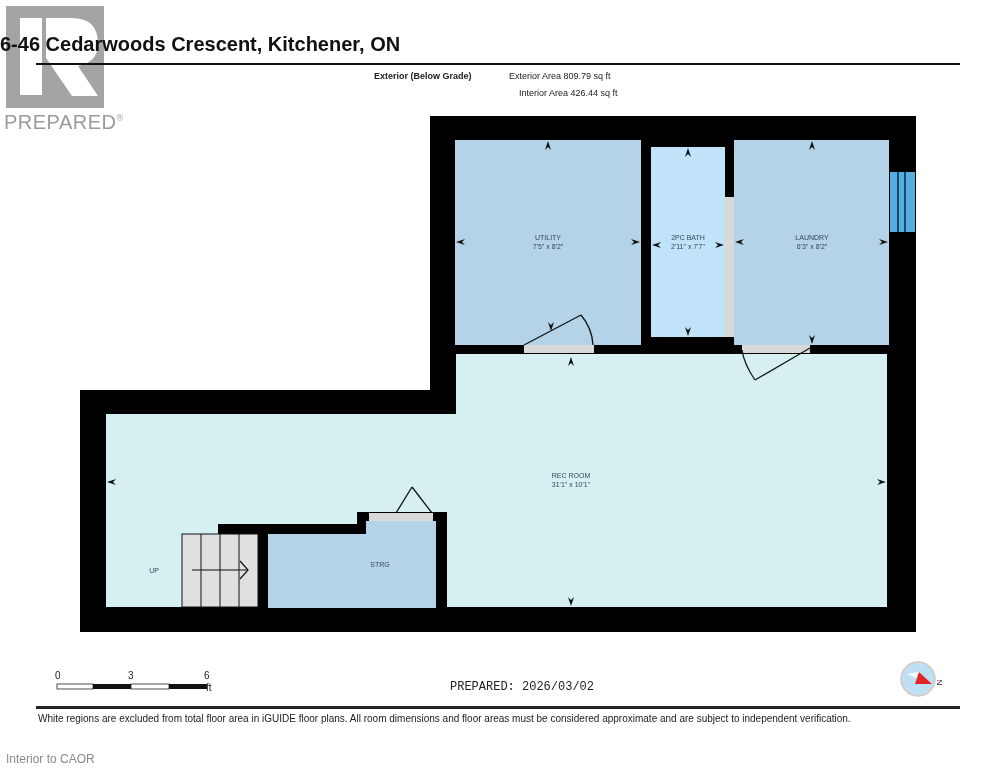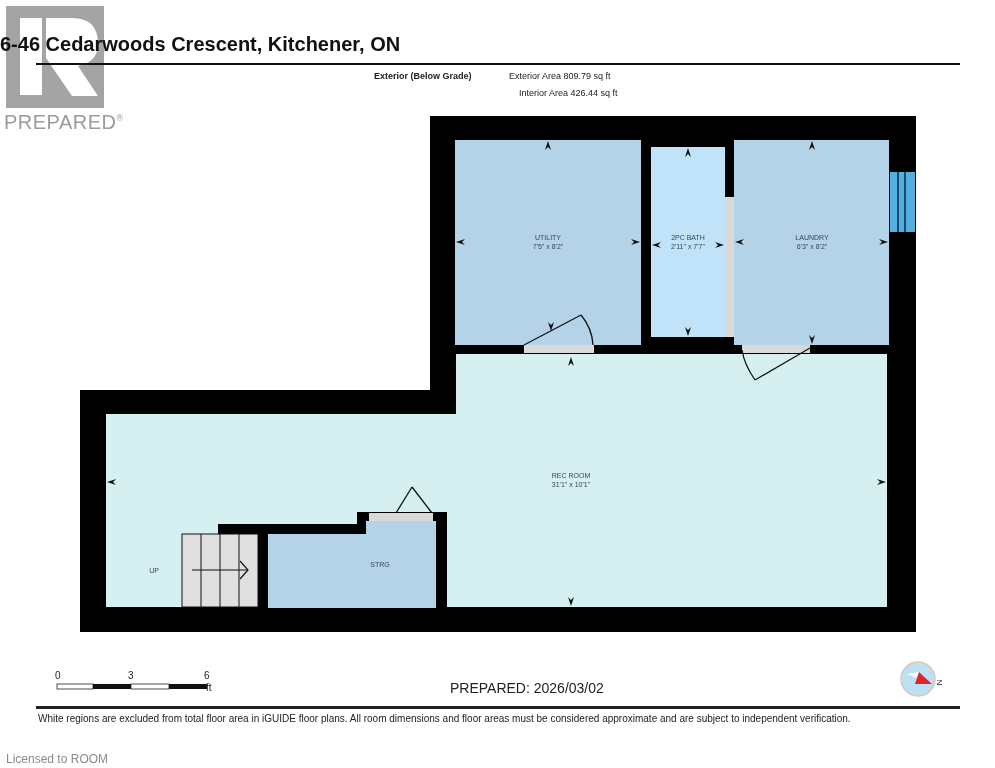--- a/index.html
+++ b/index.html
@@ -10,21 +10,21 @@
   .logo-text { left: 4px; top: 111px; font-size: 20px; color: #9b9b9b; letter-spacing: 0.5px; font-family: "Liberation Sans", sans-serif; }
   .logo-text sup { font-size: 9px; }
   .title { left: 0; width: 995px; top: 33px; text-align: left; font-weight: bold; font-size: 20px; color: #111; font-family: "Liberation Sans", sans-serif; }
   .rule-top { left: 36px; top: 63px; width: 924px; height: 2px; background: #111; }
   .subhead-label { left: 374px; top: 71px; font-size: 9px; font-weight: bold; color: #222; }
   .subhead-ext { left: 509px; top: 71px; font-size: 9px; color: #222; }
   .subhead-int { left: 519px; top: 88px; font-size: 9px; color: #222; }
   .plan { left: 0; top: 0; }
   .room-label { font-family: "Liberation Sans", sans-serif; font-size: 7px; fill: #33465a; text-anchor: middle; }
   .scale-label { font-size: 10px; color: #222; }
-  .prepared { left: 450px; top: 680px; font-size: 14px; color: #222; }
+  .prepared { left: 450px; top: 680px; font-size: 12px; color: #222; font-family: Liberation Mono, monospace; }
   .rule-bottom { left: 36px; top: 706px; width: 924px; height: 3px; background: #222; }
   .disclaimer { left: 38px; top: 713px; font-size: 10px; color: #222; }
   .licensed { left: 6px; top: 752px; font-size: 12px; color: #8a8a8a; }
 </style>
 </head>
 <body>
 
 <div class="abs logo-box"></div>
 <div class="abs logo-r-left"></div>
 <svg class="abs" style="left:6px;top:6px" width="98" height="102">
@@ -142,13 +142,13 @@
 <div class="abs scale-label" style="left:55px;top:670px">0</div>
 <div class="abs scale-label" style="left:128px;top:670px">3</div>
 <div class="abs scale-label" style="left:204px;top:670px">6</div>
 <div class="abs scale-label" style="left:206px;top:682px">ft</div>
 
 <div class="abs" style="left:937px;top:678px;font-size:8px;color:#222;transform:rotate(90deg)">N</div>
 
 <div class="abs prepared">PREPARED: 2026/03/02</div>
 <div class="abs rule-bottom"></div>
 <div class="abs disclaimer">White regions are excluded from total floor area in iGUIDE floor plans. All room dimensions and floor areas must be considered approximate and are subject to independent verification.</div>
-<div class="abs licensed">Licensed to ROOM</div>
+<div class="abs licensed">Interior to CAOR</div>
 
 </body></html>

